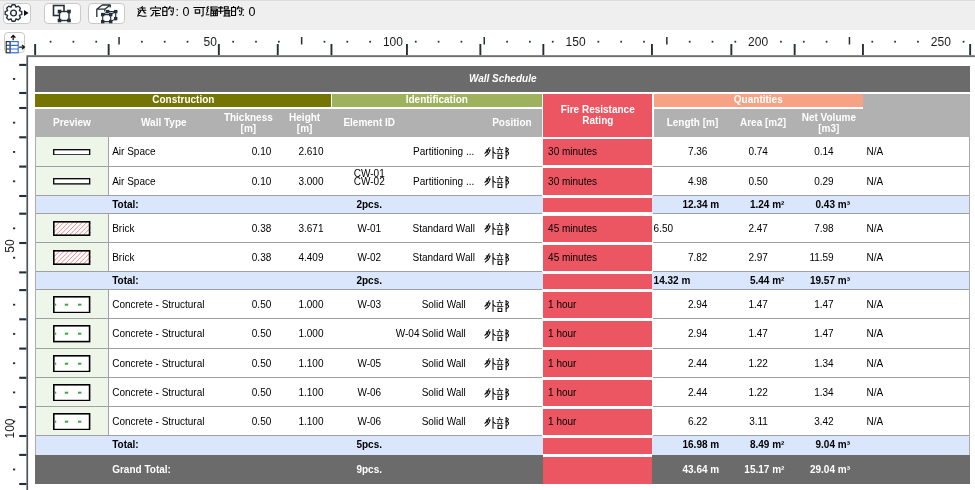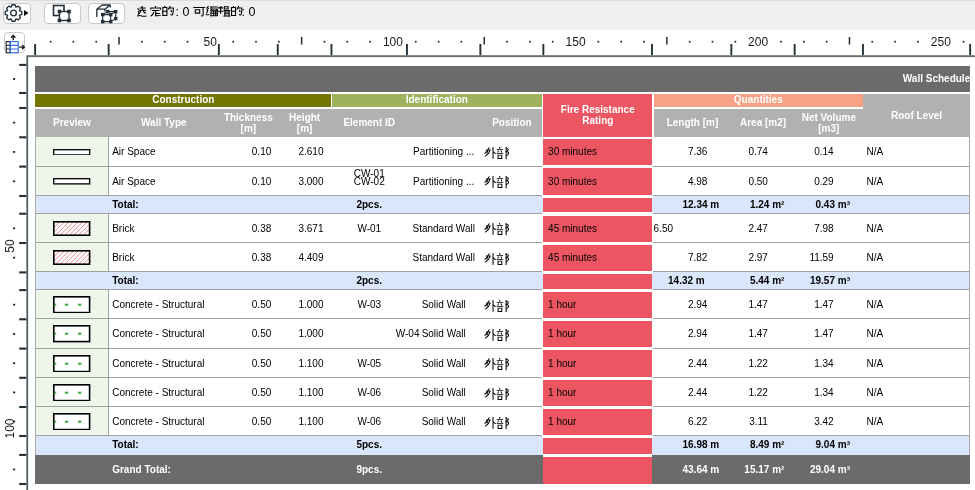--- a/index.html
+++ b/index.html
@@ -247,31 +247,30 @@
       <rect x="13.0" y="246.80" width="2.2" height="1.8" fill="#243038"></rect>
       <rect x="13.0" y="276.05" width="2.2" height="1.8" fill="#243038"></rect>
       <rect x="13.0" y="305.30" width="2.2" height="1.8" fill="#243038"></rect>
       <rect x="13.0" y="334.50" width="2.2" height="1.8" fill="#243038"></rect>
       <rect x="13.0" y="363.60" width="2.2" height="1.8" fill="#243038"></rect>
       <rect x="13.0" y="411.55" width="2.2" height="1.8" fill="#243038"></rect>
       <text x="9.5" y="193.0" font-size="12" text-anchor="middle" fill="#1a1a1a" font-family="Liberation Sans" transform="rotate(-90 9.5 189.0)">50</text>
       <text x="9.5" y="375.5" font-size="12" text-anchor="middle" fill="#1a1a1a" font-family="Liberation Sans" transform="rotate(-90 9.5 371.5)">100</text>
     </svg>
 <div class="a" style="left:35.2px;top:65.5px;width:935.0px;height:26.4px;background:#6b6b6b;"></div>
-<div class="tx b w" style="left:35.2px;top:65.5px;width:935.0px;height:26.4px;line-height:26.4px;text-align:right;">Wall Schedule</div>
+<div class="tx b w" style="left:35.2px;top:65.5px;width:935.0px;height:26.4px;line-height:26.4px;text-align:center;font-style:italic;">Wall Schedule</div>
 <div class="a" style="left:35.2px;top:94.2px;width:296.3px;height:12.6px;background:#757503;"></div>
 <div class="tx b w" style="left:35.2px;top:94.2px;width:296.3px;height:12.6px;line-height:12.6px;text-align:center;">Construction</div>
 <div class="a" style="left:331.5px;top:94.2px;width:210.7px;height:12.6px;background:#9eb25e;"></div>
 <div class="tx b w" style="left:331.5px;top:94.2px;width:210.7px;height:27px;line-height:12.6px;text-align:center;">Identification</div>
 <div class="a" style="left:653.6px;top:94.2px;width:209.4px;height:12.6px;background:#f7a285;"></div>
 <div class="tx b w" style="left:653.6px;top:94.2px;width:209.4px;height:12.6px;line-height:12.6px;text-align:center;">Quantities</div>
 <div class="a" style="left:543.4px;top:94.2px;width:108.8px;height:43.1px;background:#ec5663;"></div>
 <div class="tx b w ctr" style="left:543.4px;top:104.2px;width:108.8px;line-height:11px;">Fire Resistance<br>Rating</div>
 <div class="a" style="left:863.0px;top:94.2px;width:107.2px;height:43.1px;background:#b1b1b1;"></div>
-<div class="tx b w" style="left:863.0px;top:94.2px;width:107.2px;height:43.1px;line-height:43.1px;text-align:center;">Roof Level</div>
 <div class="a" style="left:35.2px;top:109.2px;width:507.0px;height:28.1px;background:#b1b1b1;"></div>
 <div class="a" style="left:653.6px;top:109.2px;width:209.4px;height:28.1px;background:#b1b1b1;"></div>
 <div class="tx b w" style="left:35.2px;top:109.2px;width:73.5px;height:28.1px;line-height:28.1px;text-align:center;">Preview</div>
 <div class="tx b w" style="left:331.5px;top:109.2px;width:75.5px;height:28.1px;line-height:28.1px;text-align:center;">Element ID</div>
 <div class="tx b w" style="left:108.7px;top:109.2px;width:110.2px;height:28.1px;line-height:28.1px;text-align:center;">Wall Type</div>
 <div class="tx b w" style="left:407.0px;top:109.2px;width:73.4px;height:28.1px;line-height:28.1px;text-align:center;margin-top:48px;">Classification</div>
 <div class="tx b w" style="left:480.4px;top:109.2px;width:63.0px;height:28.1px;line-height:28.1px;text-align:center;">Position</div>
 <div class="tx b w" style="left:731.4px;top:109.2px;width:63.3px;height:28.1px;line-height:28.1px;text-align:center;">Area [m2]</div>
 <div class="tx b w" style="left:653.6px;top:109.2px;width:77.8px;height:28.1px;line-height:28.1px;text-align:center;">Length [m]</div>
 <div class="tx b w ctr" style="left:218.9px;top:112.4px;width:58.9px;line-height:11px;">Thickness<br>[m]</div>
@@ -379,35 +378,36 @@
       <line x1="15.599999999999998" y1="15.0" x2="30.599999999999998" y2="0" stroke="#f08a8a" stroke-width="1"></line>
       <line x1="20.199999999999996" y1="15.0" x2="35.199999999999996" y2="0" stroke="#f08a8a" stroke-width="1"></line>
       <line x1="24.799999999999997" y1="15.0" x2="39.8" y2="0" stroke="#f08a8a" stroke-width="1"></line>
       <line x1="29.4" y1="15.0" x2="44.4" y2="0" stroke="#f08a8a" stroke-width="1"></line>
       <line x1="34.0" y1="15.0" x2="49.0" y2="0" stroke="#f08a8a" stroke-width="1"></line>
       <rect x="0.8" y="0.8" width="35.8" height="13.4" fill="none" stroke="#000" stroke-width="1.6"></rect>
     </svg>
 <div class="tx" style="left:112.2px;top:243.0px;width:100.0px;height:29.4px;line-height:29.4px;text-align:left;">Brick</div>
 <div class="tx" style="left:218.9px;top:243.0px;width:52.4px;height:29.4px;line-height:29.4px;text-align:right;">0.38</div>
 <div class="tx" style="left:277.8px;top:243.0px;width:45.7px;height:29.4px;line-height:29.4px;text-align:right;">4.409</div>
+<div class="tx" style="left:331.5px;top:243.0px;width:75.5px;height:29.4px;line-height:29.4px;text-align:center;">W-02</div>
 <div class="tx" style="left:407.0px;top:243.0px;width:73.4px;height:29.4px;line-height:29.4px;text-align:center;">Standard Wall</div>
 <div class="a" style="left:484.2px;top:251.4px;height:12.6px;"><svg width="25" height="12.6" viewBox="0 0 20.8 12" preserveAspectRatio="none">
         <use href="#g_wai"></use>
         <use href="#g_bu" transform="translate(10.3,0)"></use>
       </svg></div>
 <div class="tx" style="left:548.1px;top:243.0px;width:100.0px;height:29.4px;line-height:29.4px;text-align:left;">45 minutes</div>
 <div class="tx" style="left:653.6px;top:243.0px;width:53.8px;height:29.4px;line-height:29.4px;text-align:right;">7.82</div>
 <div class="tx" style="left:731.4px;top:243.0px;width:36.5px;height:29.4px;line-height:29.4px;text-align:right;">2.97</div>
 <div class="tx" style="left:794.7px;top:243.0px;width:39.0px;height:29.4px;line-height:29.4px;text-align:right;">11.59</div>
 <div class="tx" style="left:866.5px;top:243.0px;width:50.0px;height:29.4px;line-height:29.4px;text-align:left;">N/A</div>
 <div class="a" style="left:35.2px;top:272.4px;width:508.2px;height:17.7px;background:#d9e6fb;"></div>
 <div class="a" style="left:652.2px;top:272.4px;width:318.0px;height:17.7px;background:#d9e6fb;"></div>
 <div class="tx b" style="left:112.2px;top:272.4px;width:100.0px;height:17.7px;line-height:17.7px;text-align:left;">Total:</div>
 <div class="tx b" style="left:331.5px;top:272.4px;width:75.5px;height:17.7px;line-height:17.7px;text-align:center;">2pcs.</div>
-<div class="tx b" style="left:653.6px;top:272.4px;width:65.6px;height:17.7px;line-height:17.7px;text-align:center;">14.32 m</div>
+<div class="tx b" style="left:653.6px;top:272.4px;width:65.6px;height:17.7px;line-height:17.7px;text-align:left;">14.32 m</div>
 <div class="tx b" style="left:731.4px;top:272.4px;width:53.0px;height:17.7px;line-height:17.7px;text-align:right;">5.44 m²</div>
 <div class="tx b" style="left:794.7px;top:272.4px;width:55.3px;height:17.7px;line-height:17.7px;text-align:right;">19.57 m³</div>
 <div class="a" style="left:35.2px;top:290.1px;width:73.5px;height:29.2px;background:#eef5e9;"></div>
 <div class="a" style="left:107.7px;top:290.1px;width:1px;height:29.2px;background:#a3a3a3;"></div>
 <svg class="a" style="left:53.2px;top:296.0px" width="37.4" height="17.4" viewBox="0 0 37.4 17.4">
       <rect x="0.8" y="0.8" width="35.8" height="15.799999999999999" fill="#fff" stroke="#000" stroke-width="1.6"></rect>
       <rect x="1.6" y="7.699999999999999" width="1.6" height="2" fill="#3da843"></rect>
       <rect x="11.8" y="7.699999999999999" width="3.4" height="2" fill="#3da843"></rect>
       <rect x="25.0" y="7.699999999999999" width="3.4" height="2" fill="#3da843"></rect>
     </svg>

